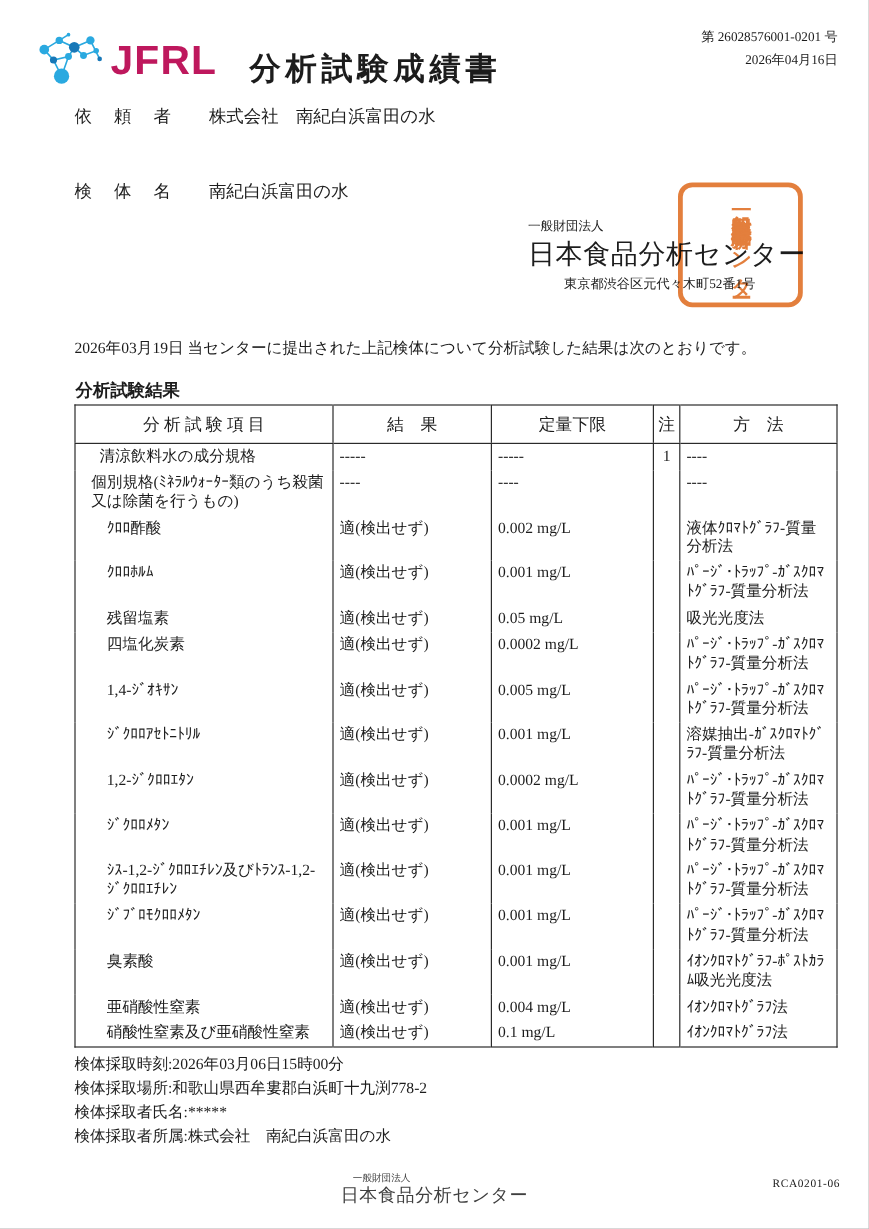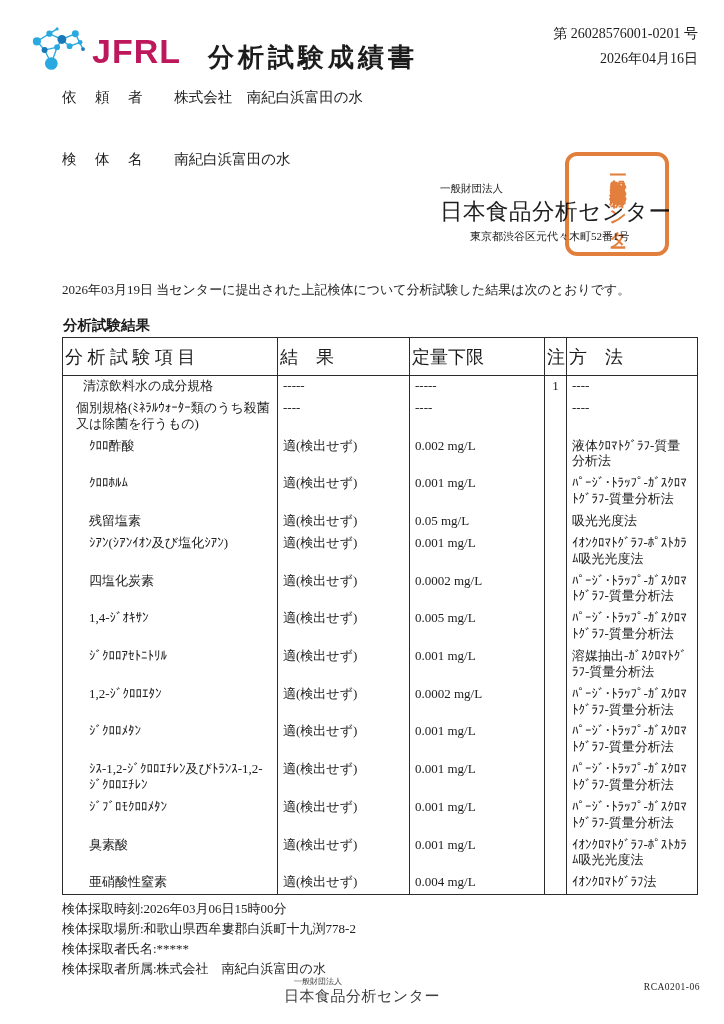--- a/index.html
+++ b/index.html
@@ -8,21 +8,21 @@
     font-family:"Liberation Serif","DejaVu Serif",serif; color:#1c1c1c;
     overflow:hidden; margin:0 auto;
   }
   
   .brand { position:absolute; left:30px; top:26px; display:flex; align-items:center; gap:4px; }
   .brand-text { font-family:"Liberation Sans","DejaVu Sans",sans-serif; font-weight:bold;
     font-size:34px; letter-spacing:1px; color:#be185d; }
   .page-title { position:absolute; left:0; top:40px; width:626px; text-align:center;
     font-size:26px; font-weight:600; letter-spacing:4px; margin:0; }
   .doc-meta { position:absolute; right:26px; top:22px; text-align:right;
-    font-size:14px; line-height:1.75; }
+    font-size:11px; line-height:1.75; }
   
   .party { position:absolute; left:62px; font-size:14.5px; }
   .party-client { top:88px;text-align:right; }
   .party-sample { top:150px;text-align:right; }
   .party-label { letter-spacing:2px; }
   .party-name { margin-left:26px; }
   
   .org { position:absolute; left:440px; top:182px; width:265px;
     font-family:"Liberation Sans","DejaVu Sans",sans-serif; }
   .org-type { font-size:10.5px; color:#222; }
@@ -36,22 +36,22 @@
     display:flex; justify-content:center; align-items:center; }
   .seal-text { writing-mode:vertical-rl; font-size:17px; line-height:1.35;
     letter-spacing:1px; font-weight:600; height:92px; text-align:center; }
   
   .content { position:absolute; left:62px; top:281px; width:635px; }
   .intro { font-size:13px; margin:0 0 17px 0; }
   .results-heading { font-size:14.5px; font-weight:600; margin:0 0 2px 1px; }
   table.results { width:635px; border-collapse:collapse; table-layout:fixed;
     border:1.5px solid #2b2b2b; }
   col.c1{width:215px} col.c2{width:132px} col.c3{width:135px} col.c4{width:22px} col.c5{width:131px}
-  .results th { font-weight:500; font-size:18px; padding:7px 2px 6px;
-    border-left:1px solid #2b2b2b; border-bottom:1px solid #2b2b2b; text-align:left; }
+  .results th { font-weight:500; font-size:14px; padding:7px 2px 6px;
+    border-left:1px solid #2b2b2b; border-bottom:1px solid #2b2b2b; text-align:center; }
   .results th:first-child { border-left:none; }
   .results td { vertical-align:top; border-left:1px solid #2b2b2b;
     padding:2px 5px 4px; font-size:13px; line-height:1.22; }
   .results td:first-child { border-left:none; }
   .c-item.ind0 { padding-left:20px; }
   .c-item.ind1 { padding-left:13px; }
   .c-item.ind2 { padding-left:26px;margin-top:24px; }
   .c-note { text-align:center; font-size:12px; padding:2px 1px 4px; }
   .c-method { font-size:10.5px; line-height:1.3; padding-top:3px; }
   
@@ -171,86 +171,86 @@
             <td class="c-method">ﾊﾟｰｼﾞ･ﾄﾗｯﾌﾟ-ｶﾞｽｸﾛﾏﾄｸﾞﾗﾌ-質量分析法</td>
           </tr>
           <tr>
             <td class="c-item ind2">残留塩素</td>
             <td class="c-result">適(検出せず)</td>
             <td class="c-limit">0.05 mg/L</td>
             <td class="c-note"></td>
             <td class="c-method">吸光光度法</td>
           </tr>
           <tr>
-            <td class="c-item ind2">ｼｱﾝ(ｼｱﾝｲｵﾝ及び塩化ｼｱﾝ)</td>
+            <td class="c-item ind2">四塩化炭素</td>
+            <td class="c-result">適(検出せず)</td>
+            <td class="c-limit">0.0002 mg/L</td>
+            <td class="c-note"></td>
+            <td class="c-method">ﾊﾟｰｼﾞ･ﾄﾗｯﾌﾟ-ｶﾞｽｸﾛﾏﾄｸﾞﾗﾌ-質量分析法</td>
+          </tr>
+          <tr>
+            <td class="c-item ind2">1,4-ｼﾞｵｷｻﾝ</td>
+            <td class="c-result">適(検出せず)</td>
+            <td class="c-limit">0.005 mg/L</td>
+            <td class="c-note"></td>
+            <td class="c-method">ﾊﾟｰｼﾞ･ﾄﾗｯﾌﾟ-ｶﾞｽｸﾛﾏﾄｸﾞﾗﾌ-質量分析法</td>
+          </tr>
+          <tr>
+            <td class="c-item ind2">ｼﾞｸﾛﾛｱｾﾄﾆﾄﾘﾙ</td>
+            <td class="c-result">適(検出せず)</td>
+            <td class="c-limit">0.001 mg/L</td>
+            <td class="c-note"></td>
+            <td class="c-method">溶媒抽出-ｶﾞｽｸﾛﾏﾄｸﾞﾗﾌ-質量分析法</td>
+          </tr>
+          <tr>
+            <td class="c-item ind2">1,2-ｼﾞｸﾛﾛｴﾀﾝ</td>
+            <td class="c-result">適(検出せず)</td>
+            <td class="c-limit">0.0002 mg/L</td>
+            <td class="c-note"></td>
+            <td class="c-method">ﾊﾟｰｼﾞ･ﾄﾗｯﾌﾟ-ｶﾞｽｸﾛﾏﾄｸﾞﾗﾌ-質量分析法</td>
+          </tr>
+          <tr>
+            <td class="c-item ind2">ｼﾞｸﾛﾛﾒﾀﾝ</td>
+            <td class="c-result">適(検出せず)</td>
+            <td class="c-limit">0.001 mg/L</td>
+            <td class="c-note"></td>
+            <td class="c-method">ﾊﾟｰｼﾞ･ﾄﾗｯﾌﾟ-ｶﾞｽｸﾛﾏﾄｸﾞﾗﾌ-質量分析法</td>
+          </tr>
+          <tr>
+            <td class="c-item ind2">ｼｽ-1,2-ｼﾞｸﾛﾛｴﾁﾚﾝ及びﾄﾗﾝｽ-1,2-ｼﾞｸﾛﾛｴﾁﾚﾝ</td>
+            <td class="c-result">適(検出せず)</td>
+            <td class="c-limit">0.001 mg/L</td>
+            <td class="c-note"></td>
+            <td class="c-method">ﾊﾟｰｼﾞ･ﾄﾗｯﾌﾟ-ｶﾞｽｸﾛﾏﾄｸﾞﾗﾌ-質量分析法</td>
+          </tr>
+          <tr>
+            <td class="c-item ind2">ｼﾞﾌﾞﾛﾓｸﾛﾛﾒﾀﾝ</td>
+            <td class="c-result">適(検出せず)</td>
+            <td class="c-limit">0.001 mg/L</td>
+            <td class="c-note"></td>
+            <td class="c-method">ﾊﾟｰｼﾞ･ﾄﾗｯﾌﾟ-ｶﾞｽｸﾛﾏﾄｸﾞﾗﾌ-質量分析法</td>
+          </tr>
+          <tr>
+            <td class="c-item ind2">臭素酸</td>
             <td class="c-result">適(検出せず)</td>
             <td class="c-limit">0.001 mg/L</td>
             <td class="c-note"></td>
             <td class="c-method">ｲｵﾝｸﾛﾏﾄｸﾞﾗﾌ-ﾎﾟｽﾄｶﾗﾑ吸光光度法</td>
           </tr>
           <tr>
-            <td class="c-item ind2">四塩化炭素</td>
-            <td class="c-result">適(検出せず)</td>
-            <td class="c-limit">0.0002 mg/L</td>
-            <td class="c-note"></td>
-            <td class="c-method">ﾊﾟｰｼﾞ･ﾄﾗｯﾌﾟ-ｶﾞｽｸﾛﾏﾄｸﾞﾗﾌ-質量分析法</td>
-          </tr>
-          <tr>
-            <td class="c-item ind2">1,4-ｼﾞｵｷｻﾝ</td>
-            <td class="c-result">適(検出せず)</td>
-            <td class="c-limit">0.005 mg/L</td>
-            <td class="c-note"></td>
-            <td class="c-method">ﾊﾟｰｼﾞ･ﾄﾗｯﾌﾟ-ｶﾞｽｸﾛﾏﾄｸﾞﾗﾌ-質量分析法</td>
-          </tr>
-          <tr>
-            <td class="c-item ind2">ｼﾞｸﾛﾛｱｾﾄﾆﾄﾘﾙ</td>
-            <td class="c-result">適(検出せず)</td>
-            <td class="c-limit">0.001 mg/L</td>
-            <td class="c-note"></td>
-            <td class="c-method">溶媒抽出-ｶﾞｽｸﾛﾏﾄｸﾞﾗﾌ-質量分析法</td>
-          </tr>
-          <tr>
-            <td class="c-item ind2">1,2-ｼﾞｸﾛﾛｴﾀﾝ</td>
-            <td class="c-result">適(検出せず)</td>
-            <td class="c-limit">0.0002 mg/L</td>
-            <td class="c-note"></td>
-            <td class="c-method">ﾊﾟｰｼﾞ･ﾄﾗｯﾌﾟ-ｶﾞｽｸﾛﾏﾄｸﾞﾗﾌ-質量分析法</td>
-          </tr>
-          <tr>
-            <td class="c-item ind2">ｼﾞｸﾛﾛﾒﾀﾝ</td>
-            <td class="c-result">適(検出せず)</td>
-            <td class="c-limit">0.001 mg/L</td>
-            <td class="c-note"></td>
-            <td class="c-method">ﾊﾟｰｼﾞ･ﾄﾗｯﾌﾟ-ｶﾞｽｸﾛﾏﾄｸﾞﾗﾌ-質量分析法</td>
-          </tr>
-          <tr>
-            <td class="c-item ind2">ｼｽ-1,2-ｼﾞｸﾛﾛｴﾁﾚﾝ及びﾄﾗﾝｽ-1,2-ｼﾞｸﾛﾛｴﾁﾚﾝ</td>
-            <td class="c-result">適(検出せず)</td>
-            <td class="c-limit">0.001 mg/L</td>
-            <td class="c-note"></td>
-            <td class="c-method">ﾊﾟｰｼﾞ･ﾄﾗｯﾌﾟ-ｶﾞｽｸﾛﾏﾄｸﾞﾗﾌ-質量分析法</td>
-          </tr>
-          <tr>
-            <td class="c-item ind2">ｼﾞﾌﾞﾛﾓｸﾛﾛﾒﾀﾝ</td>
-            <td class="c-result">適(検出せず)</td>
-            <td class="c-limit">0.001 mg/L</td>
-            <td class="c-note"></td>
-            <td class="c-method">ﾊﾟｰｼﾞ･ﾄﾗｯﾌﾟ-ｶﾞｽｸﾛﾏﾄｸﾞﾗﾌ-質量分析法</td>
-          </tr>
-          <tr>
-            <td class="c-item ind2">臭素酸</td>
-            <td class="c-result">適(検出せず)</td>
-            <td class="c-limit">0.001 mg/L</td>
-            <td class="c-note"></td>
-            <td class="c-method">ｲｵﾝｸﾛﾏﾄｸﾞﾗﾌ-ﾎﾟｽﾄｶﾗﾑ吸光光度法</td>
-          </tr>
-          <tr>
             <td class="c-item ind2">亜硝酸性窒素</td>
             <td class="c-result">適(検出せず)</td>
             <td class="c-limit">0.004 mg/L</td>
+            <td class="c-note"></td>
+            <td class="c-method">ｲｵﾝｸﾛﾏﾄｸﾞﾗﾌ法</td>
+          </tr>
+          <tr>
+            <td class="c-item ind2">硝酸性窒素及び亜硝酸性窒素</td>
+            <td class="c-result">適(検出せず)</td>
+            <td class="c-limit">0.1 mg/L</td>
             <td class="c-note"></td>
             <td class="c-method">ｲｵﾝｸﾛﾏﾄｸﾞﾗﾌ法</td>
           </tr>
         </tbody>
     </table>
 
     <div class="sample-info">
         <div>検体採取時刻:2026年03月06日15時00分</div>
         <div>検体採取場所:和歌山県西牟婁郡白浜町十九渕778-2</div>
         <div>検体採取者氏名:*****</div>

